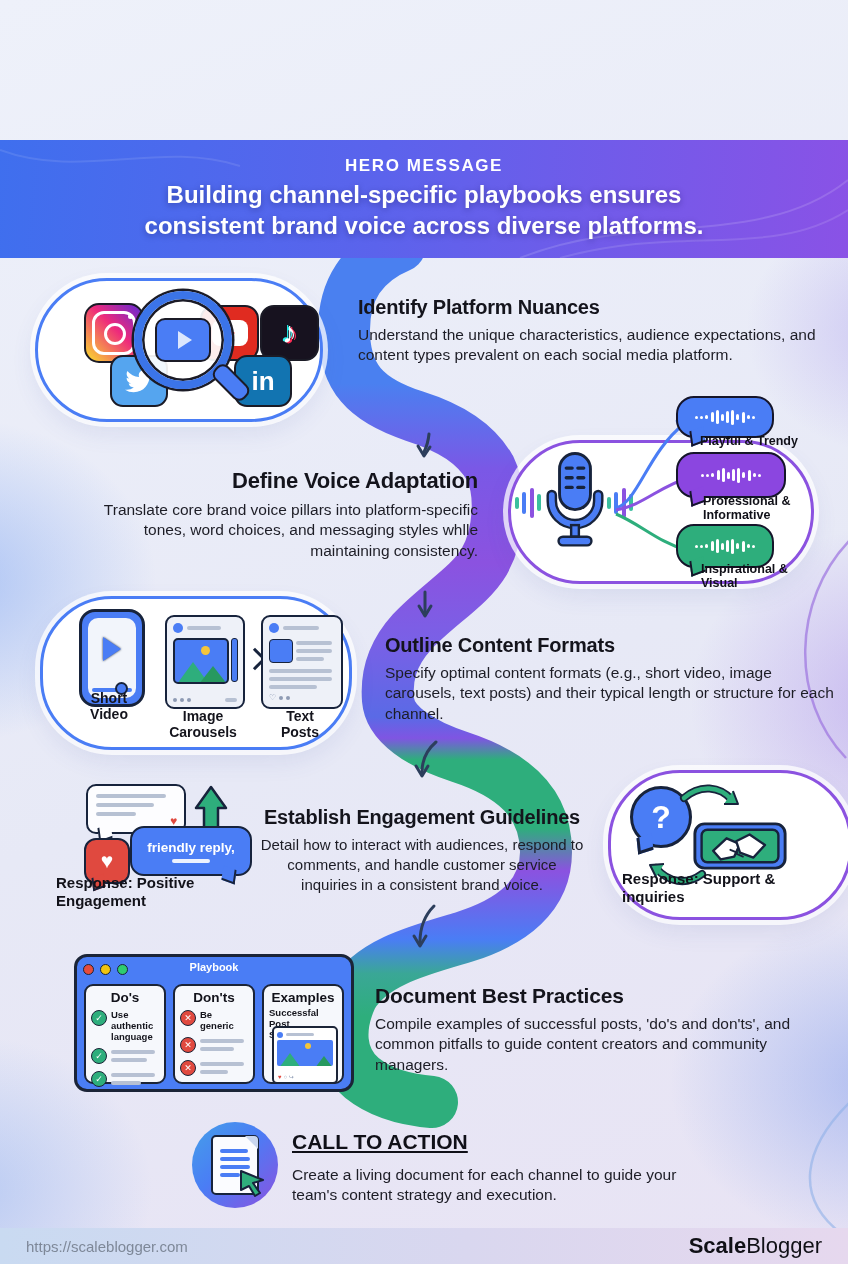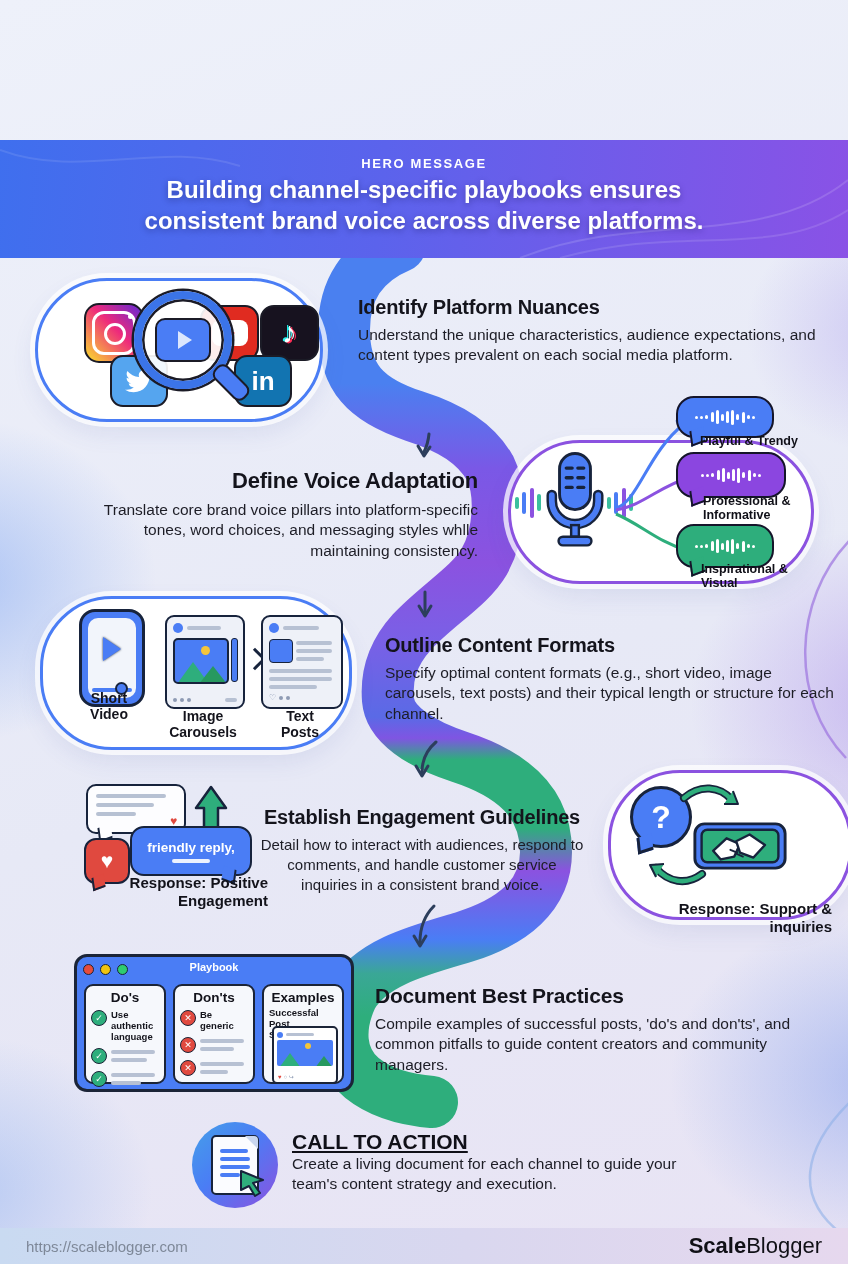--- a/index.html
+++ b/index.html
@@ -17,21 +17,21 @@
   .layer{position:absolute;z-index:2;}
 
   
   .header{left:0;top:0;width:848px;height:140px;background:linear-gradient(#edf3fb,#eef0fa);
     display:flex;align-items:center;justify-content:center;text-align:center;}
   .title{font-size:37px;line-height:1.24;font-weight:800;letter-spacing:-.5px;color:#0c0c13;margin:0;}
 
   
   .hero{left:0;top:140px;width:848px;height:118px;color:#fff;text-align:center;
     background:linear-gradient(95deg,#3f6fee 0%,#5b63ec 45%,#8a52e6 100%);overflow:hidden;}
-  .hero .kicker{margin-top:16px;font-size:13px;font-weight:800;letter-spacing:1.6px;}
+  .hero .kicker{margin-top:16px;font-size:17px;font-weight:800;letter-spacing:1.6px;}
   .hero .msg{margin-top:4px;font-size:24px;line-height:1.28;font-weight:800;
     text-shadow:0 2px 6px rgba(15,15,70,.35);}
   .hero svg{position:absolute;inset:0;}
 
   
   .pill{position:absolute;background:#fff;border-radius:72px;
     box-shadow:0 0 0 5px rgba(255,255,255,.75),0 10px 24px rgba(70,90,170,.12);}
   .pill.blue{border:3px solid #4a7df5;}
   .pill.purple{border:3px solid #8b52e0;}
 
@@ -116,21 +116,21 @@
   .badge{position:absolute;left:84px;top:838px;width:42px;height:42px;background:#e0493f;border:2.5px solid #17233c;
     border-radius:12px;color:#fff;display:flex;align-items:center;justify-content:center;font-size:21px;}
   .badge .tail{position:absolute;width:11px;height:11px;background:#e0493f;border-left:2.5px solid #17233c;
     border-bottom:2.5px solid #17233c;left:6px;bottom:-7px;transform:rotate(-20deg) skewX(-12deg);}
   .reply{position:absolute;left:130px;top:826px;width:118px;height:46px;background:#4a7df5;border:2.5px solid #17233c;
     border-radius:14px;color:#fff;font-size:13.5px;font-weight:800;display:flex;flex-direction:column;
     align-items:center;justify-content:center;gap:4px;}
   .reply .ln{width:38px;height:4px;border-radius:2px;background:#fff;opacity:.9;}
   .reply .tail{position:absolute;width:12px;height:12px;background:#4a7df5;border-right:2.5px solid #17233c;
     border-bottom:2.5px solid #17233c;right:14px;bottom:-8px;transform:rotate(20deg) skewX(12deg);}
-  .resplab{position:absolute;font-size:15px;font-weight:800;text-align:right;line-height:1.2;color:#12121a;}
+  .resplab{position:absolute;font-size:15px;font-weight:800;text-align:left;line-height:1.2;color:#12121a;}
   .qbub{position:absolute;left:630px;top:786px;width:56px;height:56px;background:#4a7df5;border:3px solid #17233c;
     border-radius:50%;color:#fff;font-size:32px;font-weight:800;display:flex;align-items:center;justify-content:center;}
   .qbub .tail{position:absolute;width:13px;height:13px;background:#4a7df5;border-left:3px solid #17233c;
     border-bottom:3px solid #17233c;left:4px;bottom:-7px;transform:rotate(-18deg) skewX(-12deg);}
 
   
   .pb{position:absolute;left:74px;top:954px;width:280px;height:138px;background:#4a7df5;border:3px solid #1b2437;
     border-radius:13px;box-sizing:border-box;}
   .pbbar{position:absolute;left:0;top:0;right:0;height:25px;display:flex;align-items:center;}
   .tl{width:9px;height:9px;border-radius:50%;border:1.5px solid #1b2437;margin-left:6px;}
@@ -156,21 +156,21 @@
   .mini .mfoot s{color:#8e9bb4;text-decoration:none;margin-left:2px;}
 
   
   .ctacirc{position:absolute;left:192px;top:1122px;width:86px;height:86px;border-radius:50%;
     background:linear-gradient(135deg,#45a0e8 0%,#4a7df5 45%,#8b52e0 100%);display:flex;align-items:center;justify-content:center;}
   .doc{position:relative;width:44px;height:56px;background:#fbfcff;border:2.5px solid #17233c;border-radius:5px;}
   .doc .fold{position:absolute;right:-1px;top:-1px;width:0;height:0;border-left:13px solid #c9d6ef;
     border-top:13px solid transparent;transform:rotate(180deg);border-radius:0 0 0 4px;}
   .doc .l{position:absolute;left:7px;height:3.5px;border-radius:2px;background:#4a7df5;}
   .ctah{margin:0;font-size:21px;font-weight:800;color:#101018;text-decoration:underline;}
-  .ctap{margin:0 0 0;font-size:15.5px;line-height:1.3;color:#1d1d26;}
+  .ctap{margin:11px 0 0;font-size:15.5px;line-height:1.3;color:#1d1d26;}
 
   
   .footer{left:0;top:1228px;width:848px;height:36px;
     background:linear-gradient(90deg,#c9daf1 0%,#d9d7ef 55%,#e6d8ee 100%);
     display:flex;align-items:center;justify-content:space-between;box-sizing:border-box;padding:0 26px;}
   .furl{font-size:15px;color:#7e8898;}
   .fbrand{font-size:22px;color:#101016;}
   .fbrand b{font-weight:800;}
   .fbrand span{font-weight:400;}
 
@@ -437,21 +437,21 @@
     <path d="M40 33 l7 3 M46 37 l7 3" stroke="#17233c" stroke-width="2" fill="none" stroke-linecap="round"></path>
   </svg>
   <svg class="layer" style="left:628px;top:776px;" width="200" height="110" viewBox="0 0 200 110">
     <path d="M56 22 C72 8,92 10,104 24" fill="none" stroke="#17233c" stroke-width="8" stroke-linecap="round"></path>
     <path d="M56 22 C72 8,92 10,104 24" fill="none" stroke="#2eae7c" stroke-width="4.5" stroke-linecap="round"></path>
     <path d="M96 28 l14 0 -5 -13" fill="#2eae7c" stroke="#17233c" stroke-width="2" stroke-linejoin="round"></path>
     <path d="M74 98 C58 110,40 106,28 92" fill="none" stroke="#17233c" stroke-width="8" stroke-linecap="round"></path>
     <path d="M74 98 C58 110,40 106,28 92" fill="none" stroke="#2eae7c" stroke-width="4.5" stroke-linecap="round"></path>
     <path d="M36 88 l-14 1 6 12" fill="#2eae7c" stroke="#17233c" stroke-width="2" stroke-linejoin="round"></path>
   </svg>
-  <div class="layer resplab" style="left:622px;top:900px;width:210px;">Response: Support &amp; inquiries</div>
+  <div class="layer resplab" style="left:622px;top:870px;width:210px;">Response: Support &amp; inquiries</div>
 
   <div class="pb layer">
     <div class="pbbar">
       <span class="tl" style="background:#e74c3c;"></span>
       <span class="tl" style="background:#f1c40f;"></span>
       <span class="tl" style="background:#2ecc71;"></span>
     </div>
     <div class="pbtitle">Playbook</div>
     <div class="pbcol" style="left:7px;">
       <h4>Do's</h4>

